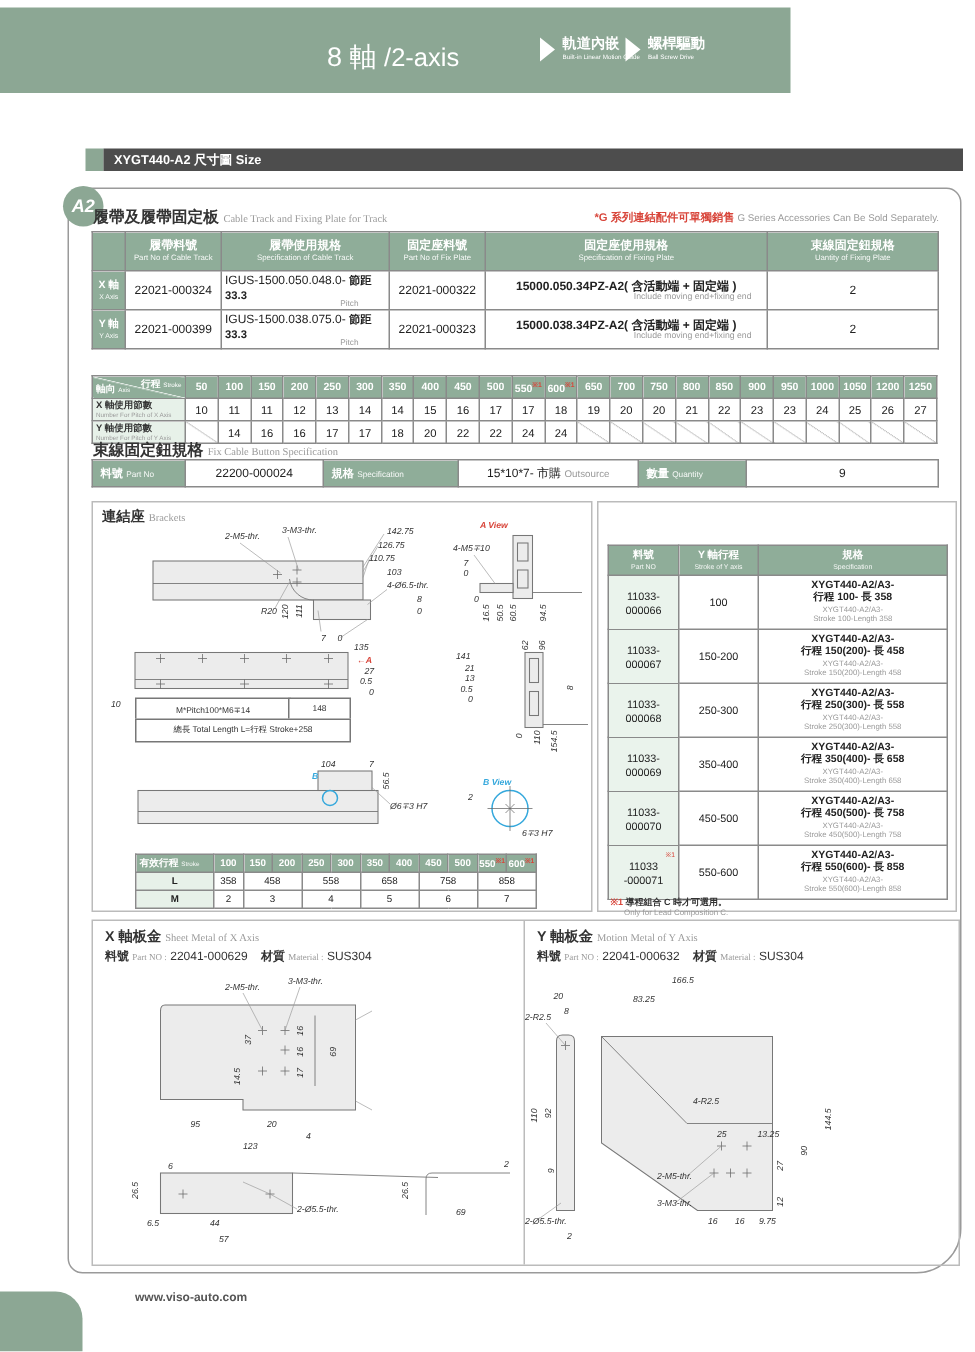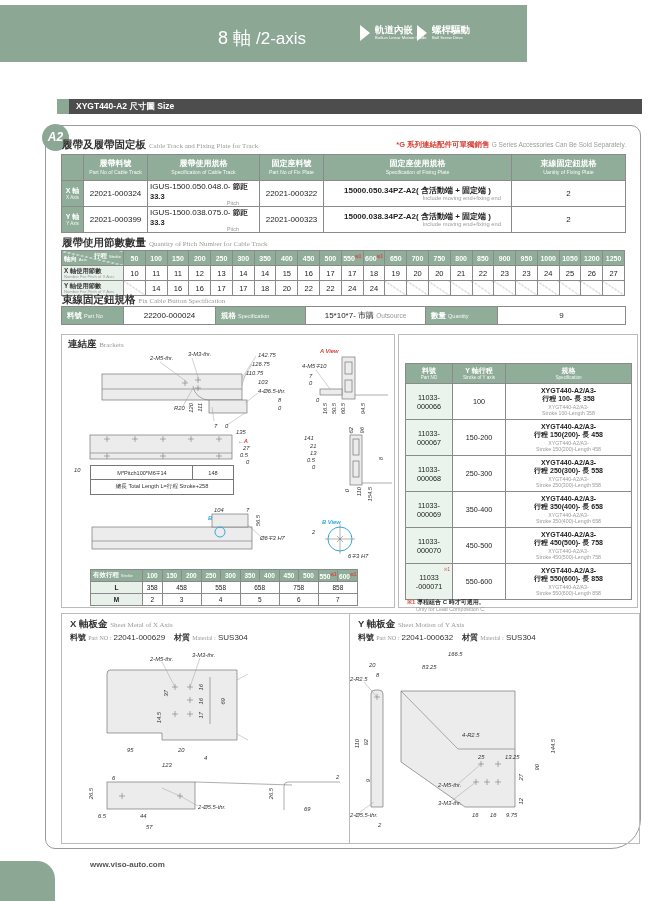--- a/index.html
+++ b/index.html
@@ -202,21 +202,20 @@
         <td>22021-000323</td>
         <td class="fxc">
               <span class="fz">15000.038.34PZ-A2( 含活動端 + 固定端 )</span>
               <span class="fe">Include moving end+fixing end</span>
             </td>
         <td>2</td>
       </tr>
     </tbody>
       </table>
 
-    <div class="st" style="left:16px;top:110px"><span>履帶使用節數數量</span> <i>Quantity of Pitch Number for Cable Track</i></div>
 
     <table class="t2">
       <colgroup>
           <col style="width:62px">
         </colgroup>
       <tbody>
           <tr class="gh">
         <td class="corner">
               <span class="ct"><span>行程</span> <i>Stroke</i></span>
               <span class="cb"><span>軸向</span> <i>Axis</i></span>
@@ -585,21 +584,21 @@
         <i class="d" style="left:36px;top:199px">6.5</i>
         <i class="d" style="left:78px;top:199px">44</i>
         <i class="d" style="left:84px;top:210px">57</i>
         <i class="d" style="left:136px;top:190px">2-Ø5.5-thr.</i>
         <i class="d v" style="left:206px;top:174px">26.5</i>
         <i class="d" style="left:242px;top:192px">69</i>
         <i class="d" style="left:274px;top:160px">2</i>
       </div>
 
       <div class="sp" style="left:288px;width:289px">
-        <div class="sht"><span>Y 軸板金</span> <i>Sheet Motion of Y Axis</i></div>
+        <div class="sht"><span>Y 軸板金</span> <i>Motion Metal of Y Axis</i></div>
         <div class="pl"><span>料號</span> <i>Part NO :</i> <b>22041-000632</b>&nbsp;&nbsp;&nbsp;&nbsp;<span>材質</span> <i>Material :</i> <b>SUS304</b></div>
         <svg class="abs" style="left:0;top:0" width="289" height="229" viewBox="0 0 289 229">
           <path class="sh" d="M21,80 Q21,76 25,76 H29 Q33,76 33,80 V193 H21 Z"></path>
           <path class="cr" d="M27,80 v6 M24,83 h6"></path>
           <path class="ld" d="M27,83 L14,68 M24,188 L10,198"></path>
           <path class="sh" d="M51,77 H165 V193 H115 L51,148 Z"></path>
           <path class="ln" d="M51,77 L108,135 H165"></path>
           <path class="cr" d="M131,147 v6 M128,150 h6 M148,147 v6 M145,150 h6 M126,165 v6 M123,168 h6 M137,165 v6 M134,168 h6 M148,165 v6 M145,168 h6"></path>
           <path class="ld" d="M131,150 L108,170 M126,168 L100,188"></path>
         </svg>

